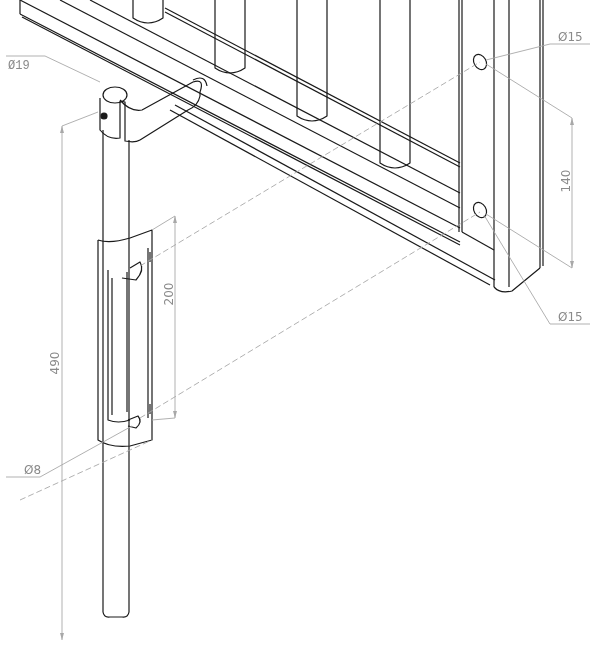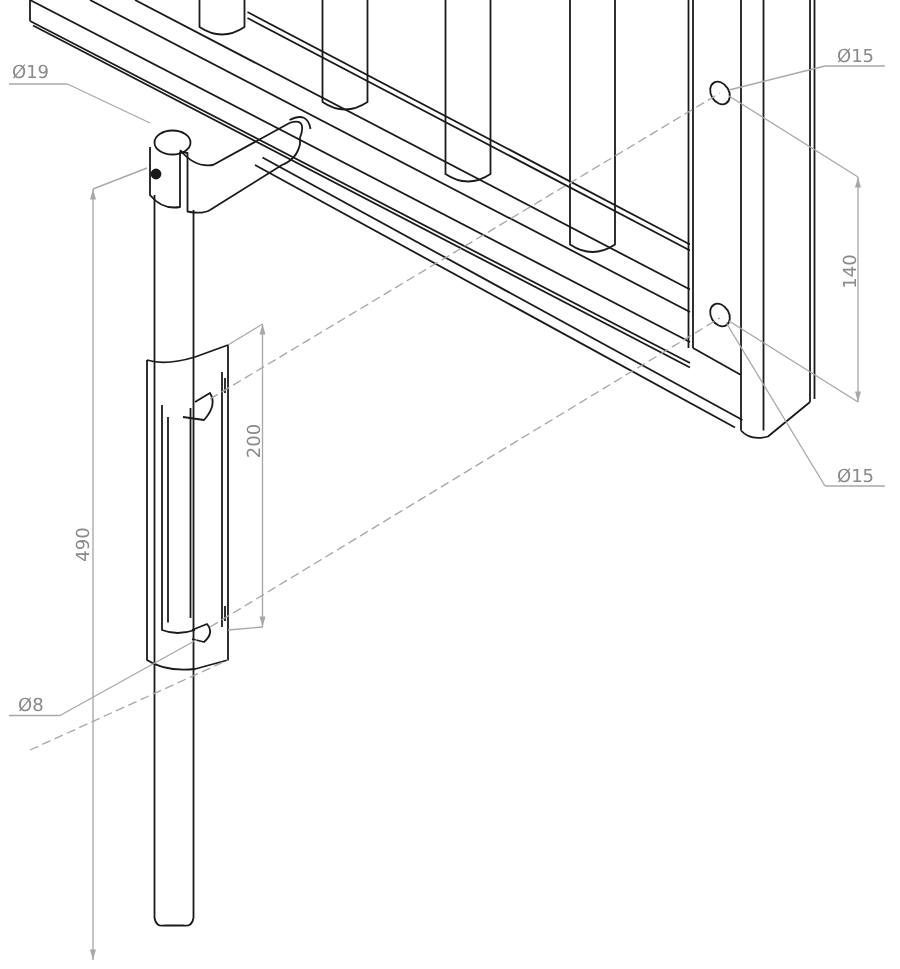--- a/index.html
+++ b/index.html
@@ -111,20 +111,20 @@
     <g fill="#a8a8a8">
       <polygon points="62,126 60,133 64,133"></polygon>
       <polygon points="62,640 60,633 64,633"></polygon>
       <polygon points="175,216 173,223 177,223"></polygon>
       <polygon points="175,418 173,411 177,411"></polygon>
       <polygon points="572,118 570,125 574,125"></polygon>
       <polygon points="572,268 570,261 574,261"></polygon>
     </g>
   </svg>
 
-  <div class="label" style="left:8px;top:42px;">Ø19</div>
+  <div class="label" style="left:8px;top:60px;font-family:Liberation Mono, monospace;">Ø19</div>
   <div class="label" style="left:558px;top:31px;">Ø15</div>
   <div class="label" style="left:558px;top:311px;">Ø15</div>
   <div class="label vert" style="left:555px;top:175px;">140</div>
   <div class="label vert" style="left:158px;top:288px;">200</div>
   <div class="label vert" style="left:44px;top:357px;">490</div>
-  <div class="label" style="left:12px;top:464px;">Ø8</div>
+  <div class="label" style="left:24px;top:464px;">Ø8</div>
 </div>
 
 </body></html>

